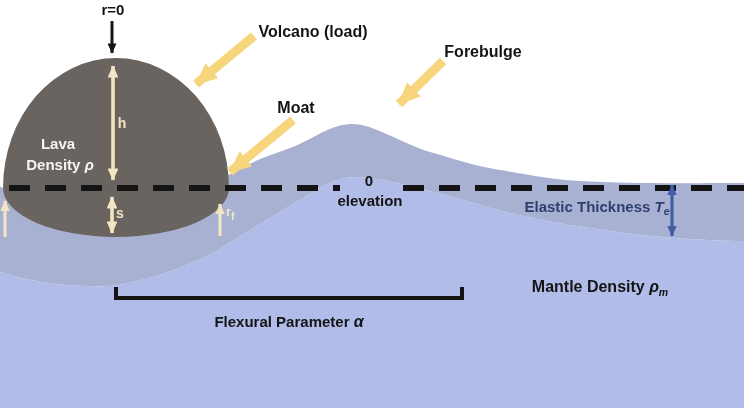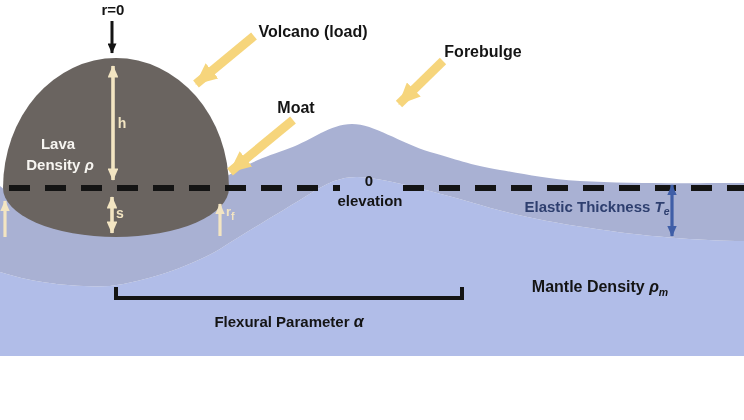--- a/index.html
+++ b/index.html
@@ -1,16 +1,16 @@
 <!DOCTYPE html>
 <html><head>
 <meta charset="utf-8">
 <style>
   html, body { margin: 0; padding: 0; background: #ffffff; }
-  .stage { width: 744px; height: 356px; position: relative; overflow: hidden; background: #ffffff; }
+  .stage { width: 744px; height: 408px; position: relative; overflow: hidden; background: #ffffff; }
   svg { display: block; }
   text {
     font-family: "Liberation Sans", sans-serif;
     font-weight: 600;
   }
   .lbl-16 { font-size: 16px; }
   .lbl-15 { font-size: 15px; }
   .lbl-14 { font-size: 14px; }
   .lbl-13 { font-size: 13px; }
   .sub    { font-size: 10.5px; }

